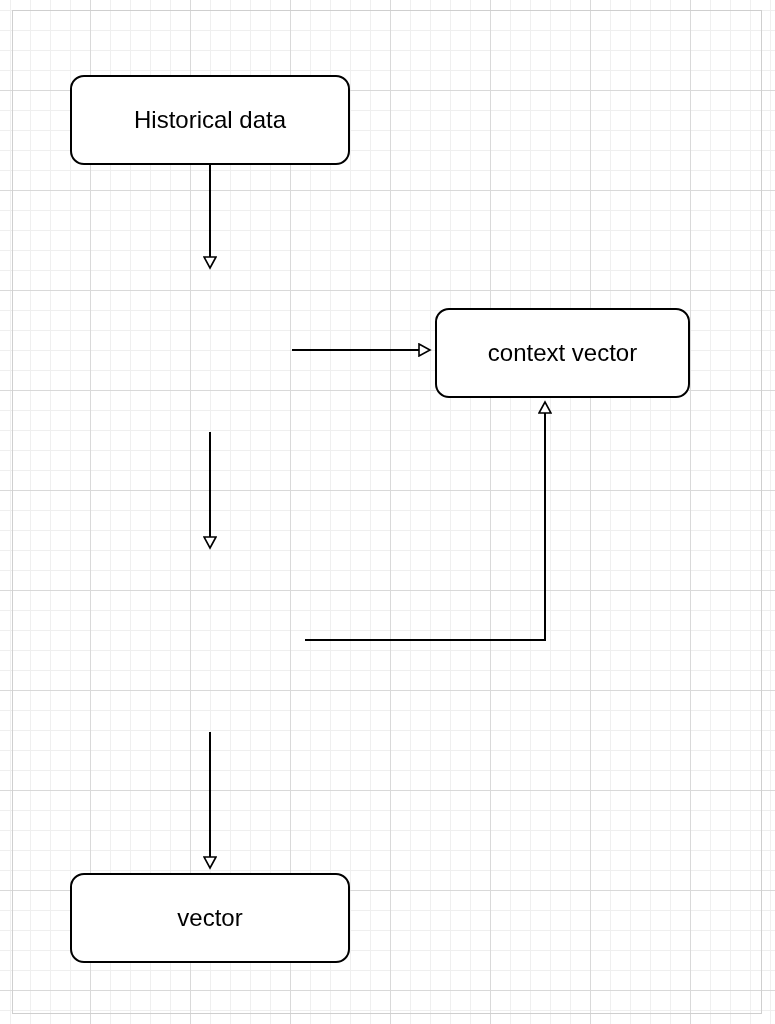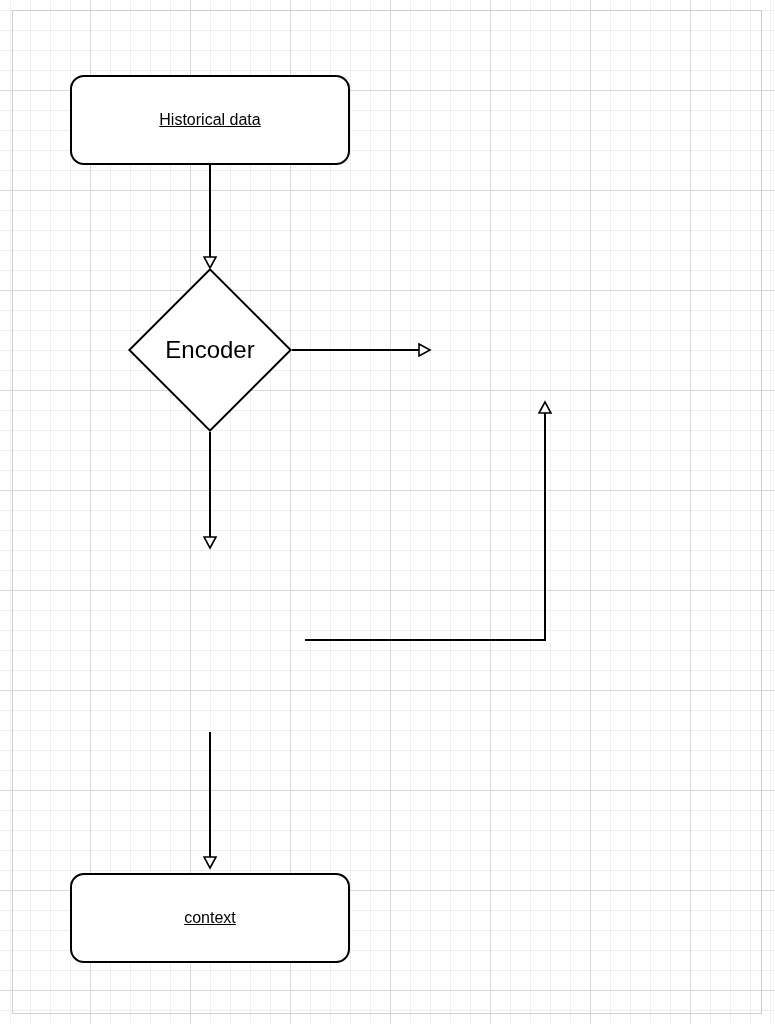--- a/index.html
+++ b/index.html
@@ -37,24 +37,23 @@
     display: flex;
     align-items: center;
     justify-content: center;
     text-align: center;
     padding: 6px 10px;
   }
   .rect {
     border-radius: 14px;
   }
   .label {
-    font-size: 16px;
+    font-size: 24px;
     line-height: 1.2;
     white-space: pre-line;
-    text-decoration: underline;
   }
   .diamond-wrap {
     position: absolute;
   }
   .diamond-shape {
     position: absolute;
     left: 0; top: 0;
     width: 100%; height: 100%;
     box-sizing: border-box;
     background: #fff;
@@ -101,24 +100,23 @@
 
     <polyline points="305,640 545,640 545,402" fill="none" stroke="#000" stroke-width="2" marker-end="url(#arrow-open)"></polyline>
 
     <line x1="210" y1="732" x2="210" y2="868" stroke="#000" stroke-width="2" marker-end="url(#arrow-open)"></line>
   </svg>
 
   <div class="node rect" style="left:70px; top:75px; width:280px; height:90px;">
     <span class="label">Historical data</span>
   </div>
 
-  <div class="diamond-wrap" style="left:152px; top:292px; width:116px; height:116px;">
-    <div class="diamond-shape"></div>
-    <span class="diamond-label">Encoder</span>
+
+  <div class="node rect" style="left:435px; top:308px; width:255px; height:90px;">
+    <span class="label">context vector</span>
   </div>
 
 
-
   <div class="node rect" style="left:70px; top:873px; width:280px; height:90px;">
-    <span class="label">context</span>
+    <span class="label">vector</span>
   </div>
 
 </div>
 
 </body></html>

